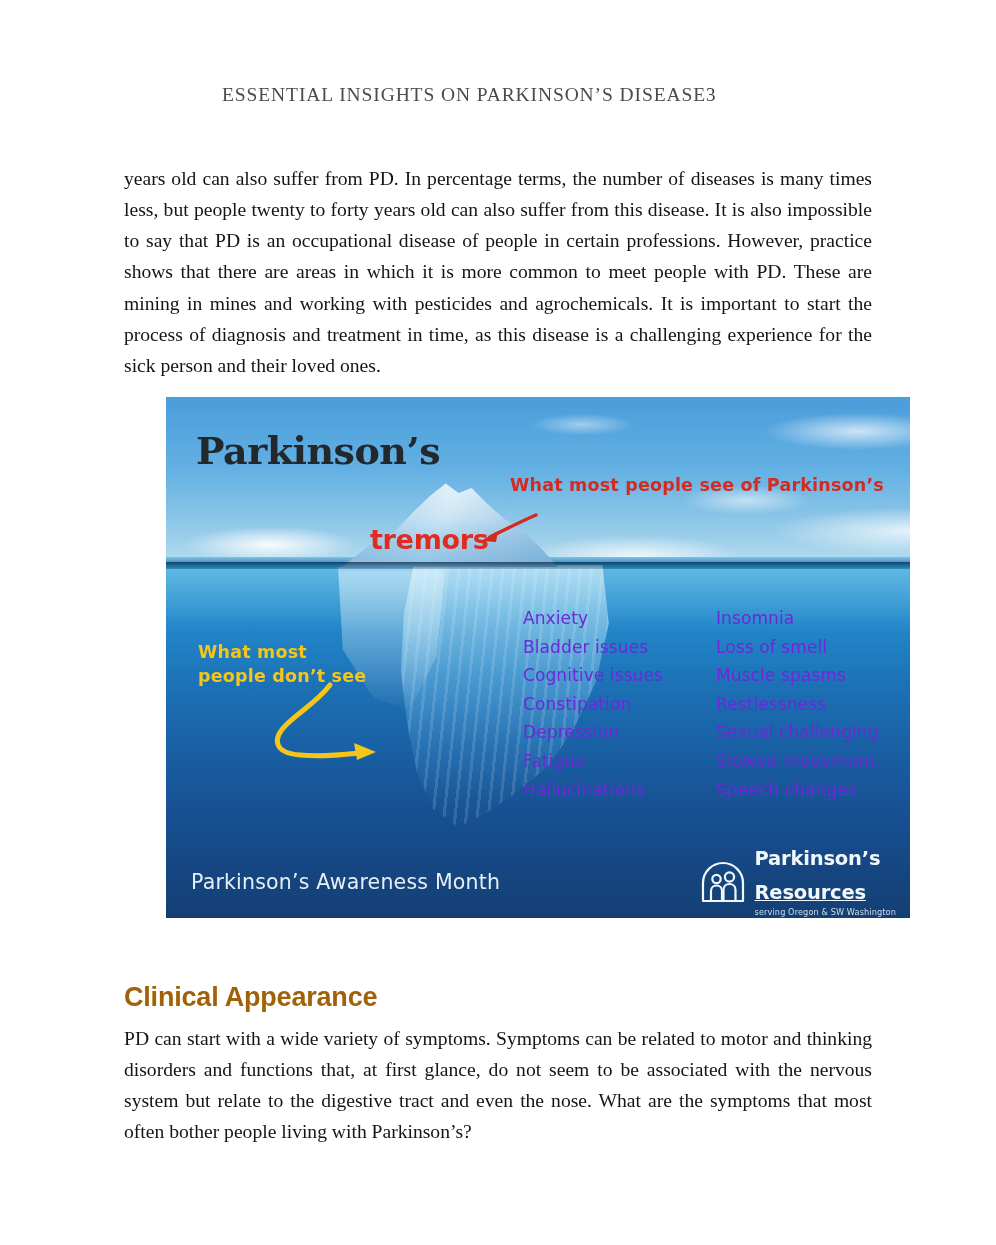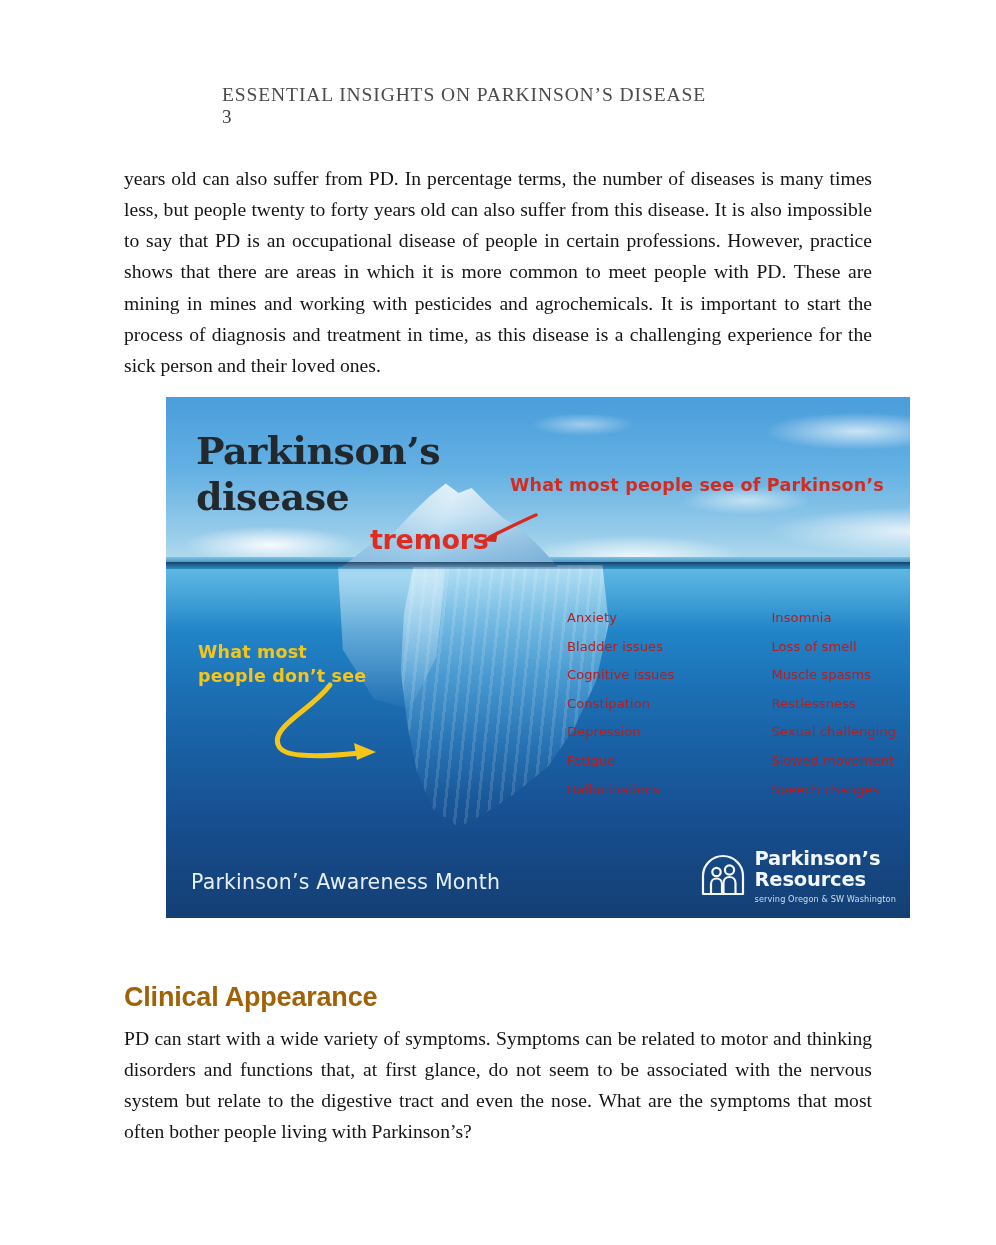--- a/index.html
+++ b/index.html
@@ -26,22 +26,21 @@
 
   
   .runhead {
     position: absolute;
     left: 126px;
     top: 84px;
     width: 745px;
     height: 26px;
     display: flex;
     align-items: baseline;
-    justify-content: space-between;
-    flex-direction: column;
+    justify-content: flex-start;
   }
   .runhead-title {
     font-family: "Liberation Serif", serif;
     font-size: 19.5px;
     letter-spacing: 0.9px;
     color: #4a4a4f;
     font-weight: 400;
     white-space: nowrap;
     margin-left: 96px;
   }
@@ -280,27 +279,26 @@
     width: 355px;
     display: flex;
     gap: 53px;
   }
   .symptom-col {
     display: flex;
     flex-direction: column;
   }
   .symptom-item {
     font-family: "DejaVu Sans", sans-serif;
-    font-size: 13px;
+    font-size: 17px;
     line-height: 28.6px;
-    color: #b91c1c;
+    color: #6d28d9;
     font-weight: 400;
     letter-spacing: 0.1px;
     white-space: nowrap;
-    margin-left: 44px;
   }
 
   .awareness {
     position: absolute;
     left: 25px;
     top: 473px;
     font-family: "DejaVu Sans", sans-serif;
     font-size: 20.5px;
     color: #e6eff6;
     letter-spacing: 0.2px;
@@ -318,21 +316,21 @@
   .logo-mark { width: 46px; height: 46px; flex: none; }
   .logo-text { line-height: 1; }
   .logo-l1, .logo-l2 {
     font-family: "DejaVu Sans", sans-serif;
     font-size: 19.5px;
     font-weight: 700;
     color: #f2f7fb;
     letter-spacing: -0.2px;
     display: block;
   }
-  .logo-l2 { margin-top: 1px; }
+  .logo-l2 { margin-top: 14px; text-decoration: underline; }
   .logo-tag {
     font-family: "DejaVu Sans", sans-serif;
     font-size: 8.2px;
     color: #cfdeea;
     display: block;
     margin-top: 6px;
     letter-spacing: 0.1px;
   }
 </style>
 </head>
@@ -356,21 +354,20 @@
     <div class="berg-sub"></div>
     <div class="berg-sub-streaks"></div>
     <div class="berg-sub-bright"></div>
 
     <div class="berg-top"></div>
     <div class="berg-top-shade"></div>
     <div class="waterline"></div>
 
     <div class="fig-title">
       <span>Parkinson’s</span><br>
-      <span>disease</span>
     </div>
 
     <div class="fig-tremors">tremors</div>
 
     <div class="anno-red">What most people see of Parkinson’s</div>
     <svg class="arrow-red" viewBox="0 0 60 40">
       <path d="M58 6 C44 12, 28 20, 12 28" stroke="#d42b20" stroke-width="3.4" fill="none" stroke-linecap="round"></path>
       <path d="M3 32 L20 22 L18 33 Z" fill="#d42b20"></path>
     </svg>
 

